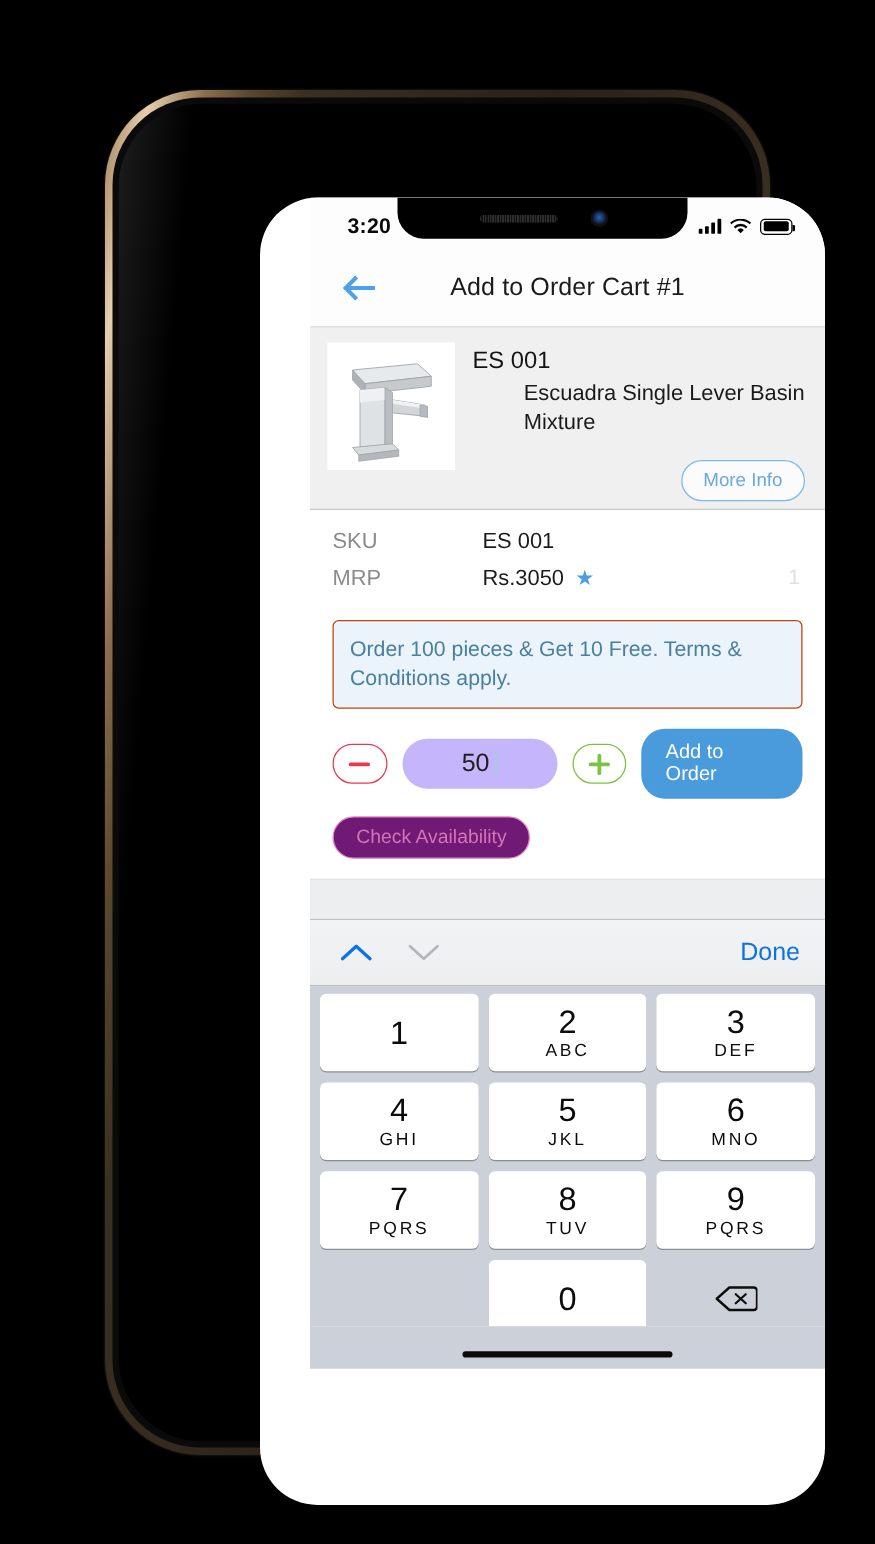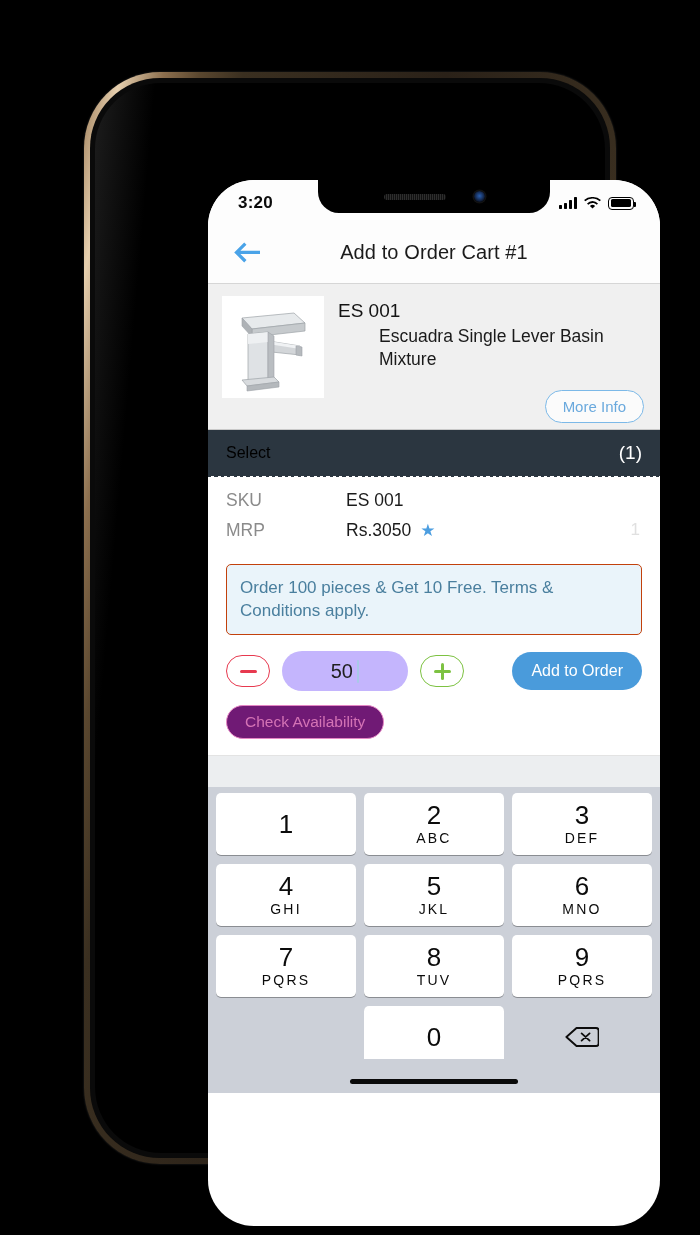--- a/index.html
+++ b/index.html
@@ -29,25 +29,26 @@
     background: #0a0a0a;
   }
   #phone-bezel-inner {
     position: absolute;
     left: 5px; top: 5px; right: 5px; bottom: 5px;
     border-radius: 66px;
     background: linear-gradient(95deg,#1d1d1d 0%,#000 10%,#000 90%,#242424 100%);
   }
   #screen {
     position: absolute;
-    left: 124px; top: 108px;
+    left: 124px; top: 86px;
     width: 452px; height: 1046px;
     border-radius: 46px;
     overflow: hidden;
     background: #ffffff;
+    padding-left: 40px;
   }
 
   
   #notch {
     position: absolute; top: 0; left: 50%;
     transform: translateX(-50%);
     width: 232px; height: 33px;
     background: #000;
     border-bottom-left-radius: 21px;
     border-bottom-right-radius: 21px;
@@ -320,24 +321,20 @@
           <path d="M25 90 L57 86 L57 91 L25 95 Z" fill="#b4b8bc" stroke="#9ea3a8" stroke-width="0.6"></path>
         </svg>
       </div>
       <div id="product-info">
         <div id="product-sku-title">ES 001</div>
         <div id="product-name">Escuadra Single Lever Basin Mixture</div>
         <div id="more-info-button">More Info</div>
       </div>
     </div>
 
-    <div id="select-bar">
-      <div>Select</div>
-      <div id="select-count">(1)</div>
-    </div>
 
     <div id="detail-area">
       <div class="detail-row">
         <div class="detail-label">SKU</div>
         <div class="detail-value">ES 001</div>
       </div>
       <div class="detail-row">
         <div class="detail-label">MRP</div>
         <div class="detail-value">Rs.3050</div>
         <div id="mrp-star">★</div>
@@ -365,20 +362,33 @@
       </div>
       <div id="add-to-order-button">Add to Order</div>
     </div>
 
     <div id="check-availability-row">
       <div id="check-availability-button">Check Availability</div>
     </div>
 
     <div id="filler-gap"></div>
 
+    <div id="kb-accessory">
+      <div class="chev">
+        <svg width="26" height="16" viewBox="0 0 26 16">
+          <path d="M2 13 L13 3 L24 13" fill="none" stroke="#0b72e8" stroke-width="2.6" stroke-linecap="round" stroke-linejoin="round"></path>
+        </svg>
+      </div>
+      <div class="chev">
+        <svg width="26" height="16" viewBox="0 0 26 16">
+          <path d="M2 3 L13 13 L24 3" fill="none" stroke="#b3b6ba" stroke-width="2.2" stroke-linecap="round" stroke-linejoin="round"></path>
+        </svg>
+      </div>
+      <div id="done-button">Done</div>
+    </div>
 
     <div id="keypad">
       <div class="kp-row">
         <div class="kp-key nolet">
           <span class="kp-digit">1</span>
         </div>
         <div class="kp-key">
           <span class="kp-digit">2</span>
           <span class="kp-letters">ABC</span>
         </div>

